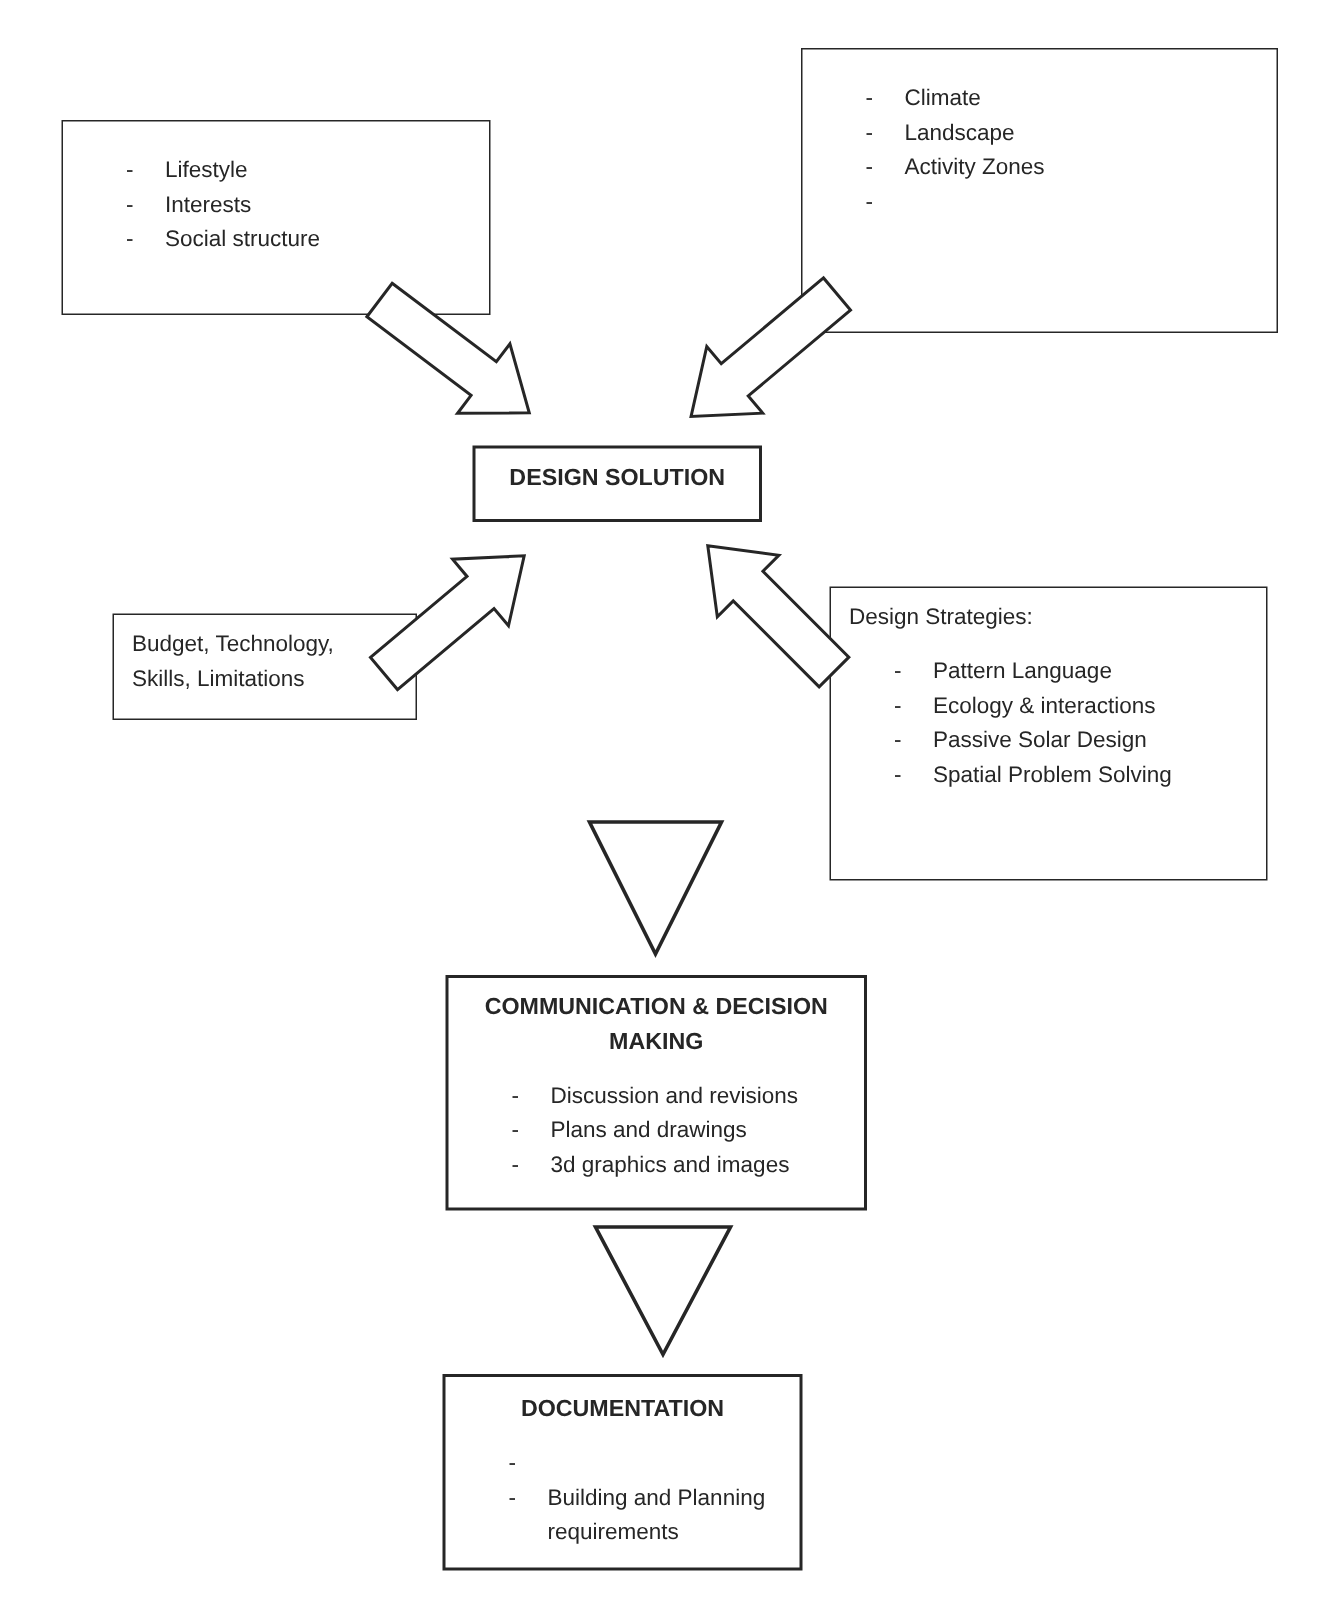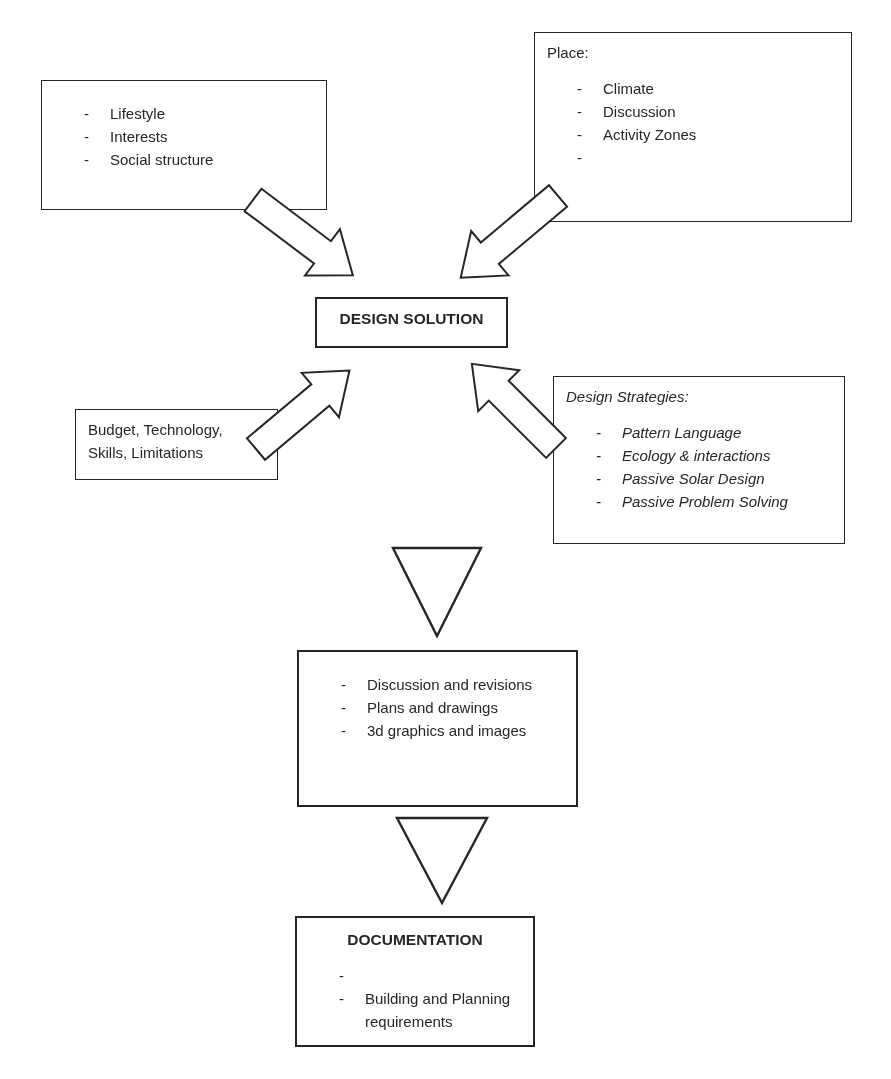--- a/index.html
+++ b/index.html
@@ -28,21 +28,21 @@
     background: var(--background);
     border: 1.3px solid var(--ink);
     padding: 8px 12px;
   }
   .box.bold-border { border-width: 2px; }
 
   #occupants-box      { left: 41px;  top: 80px;  width: 286px; height: 130px; }
   #place-box          { left: 534px; top: 32px;  width: 318px; height: 190px; }
   #design-solution-box{ left: 315px; top: 297px; width: 193px; height: 51px; text-align: center; padding-top: 8px; }
   #budget-box         { left: 75px;  top: 409px; width: 203px; height: 71px; padding-top: 8px; }
-  #strategies-box     { left: 553px; top: 376px; width: 292px; height: 168px; font-style: italic; }
+  #strategies-box     { left: 553px; top: 391px; width: 292px; height: 196px; }
   #communication-box  { left: 297px; top: 650px; width: 281px; height: 157px; }
   #documentation-box  { left: 295px; top: 916px; width: 240px; height: 131px; }
 
   .box-title { font-weight: normal; }
   .title-bold {
     font-weight: bold;
     font-size: 15.5px;
     text-align: center;
     margin: 0 -4px;
   }
@@ -87,29 +87,28 @@
           <span class="itxt">Interests</span>
         </li>
         <li>
           <span class="dash">-</span>
           <span class="itxt">Social structure</span>
         </li>
       </ul>
   </div>
 
   <div class="box" id="place-box">
-    <div class="box-title">Place:</div>
     <ul class="blist">
         <li>
           <span class="dash">-</span>
           <span class="itxt">Climate</span>
         </li>
         <li>
           <span class="dash">-</span>
-          <span class="itxt">Discussion</span>
+          <span class="itxt">Landscape</span>
         </li>
         <li>
           <span class="dash">-</span>
           <span class="itxt">Activity Zones</span>
         </li>
         <li>
           <span class="dash">-</span>
         </li>
       </ul>
   </div>
@@ -132,26 +131,27 @@
         <li>
           <span class="dash">-</span>
           <span class="itxt">Ecology &amp; interactions</span>
         </li>
         <li>
           <span class="dash">-</span>
           <span class="itxt">Passive Solar Design</span>
         </li>
         <li>
           <span class="dash">-</span>
-          <span class="itxt">Passive Problem Solving</span>
+          <span class="itxt">Spatial Problem Solving</span>
         </li>
       </ul>
   </div>
 
   <div class="box bold-border" id="communication-box">
+    <div class="title-bold">COMMUNICATION &amp; DECISION MAKING</div>
     <ul class="blist">
         <li>
           <span class="dash">-</span>
           <span class="itxt">Discussion and revisions</span>
         </li>
         <li>
           <span class="dash">-</span>
           <span class="itxt">Plans and drawings</span>
         </li>
         <li>

